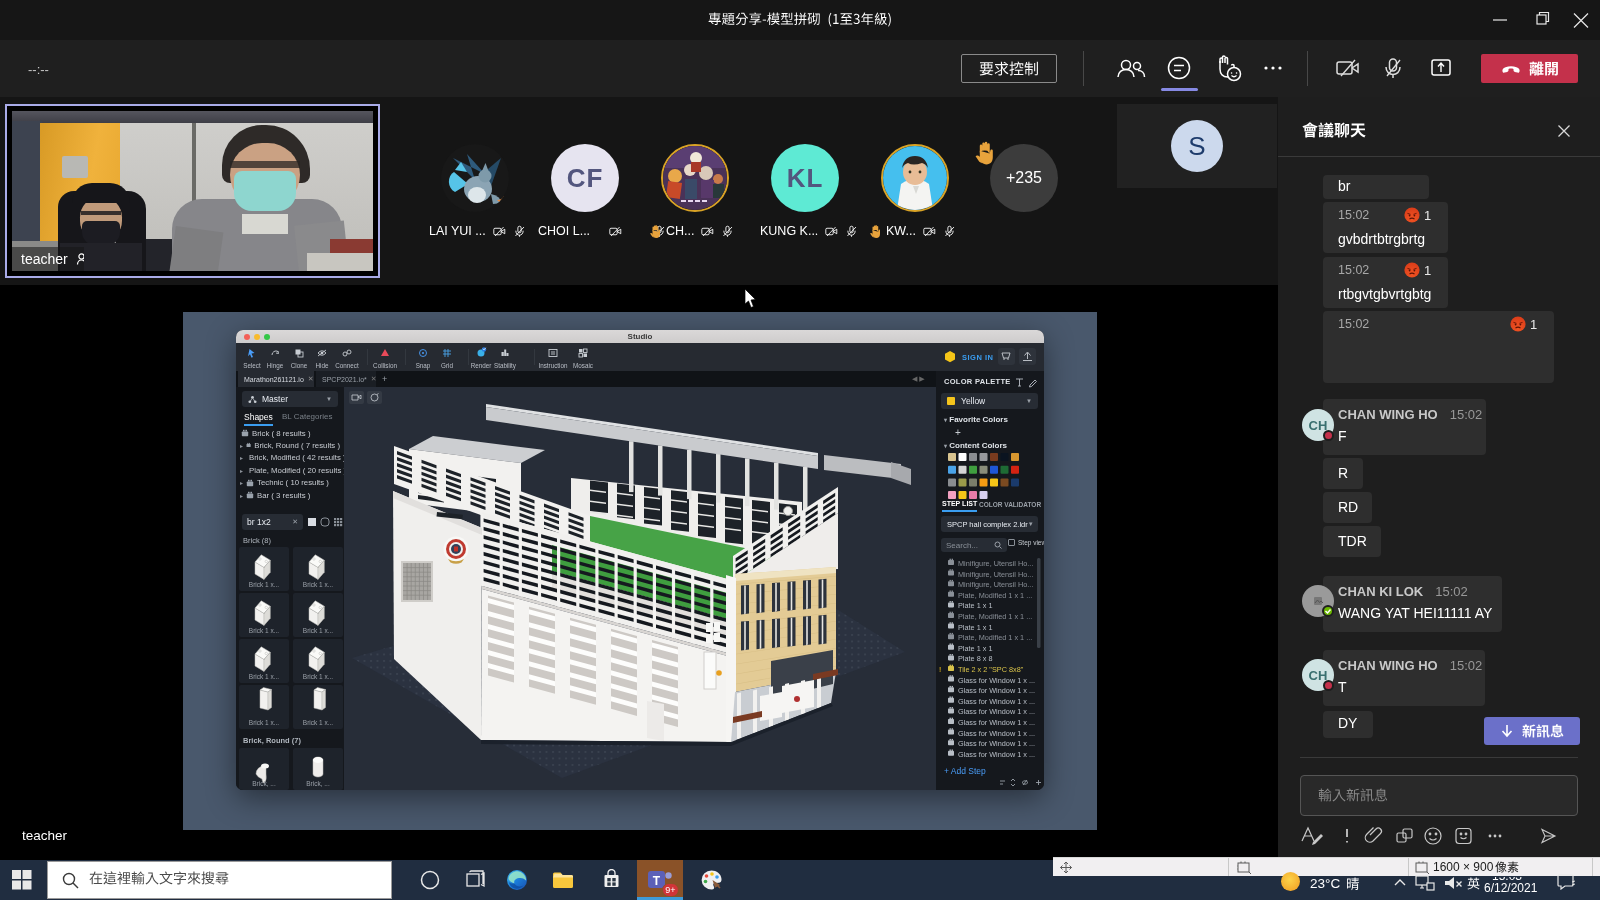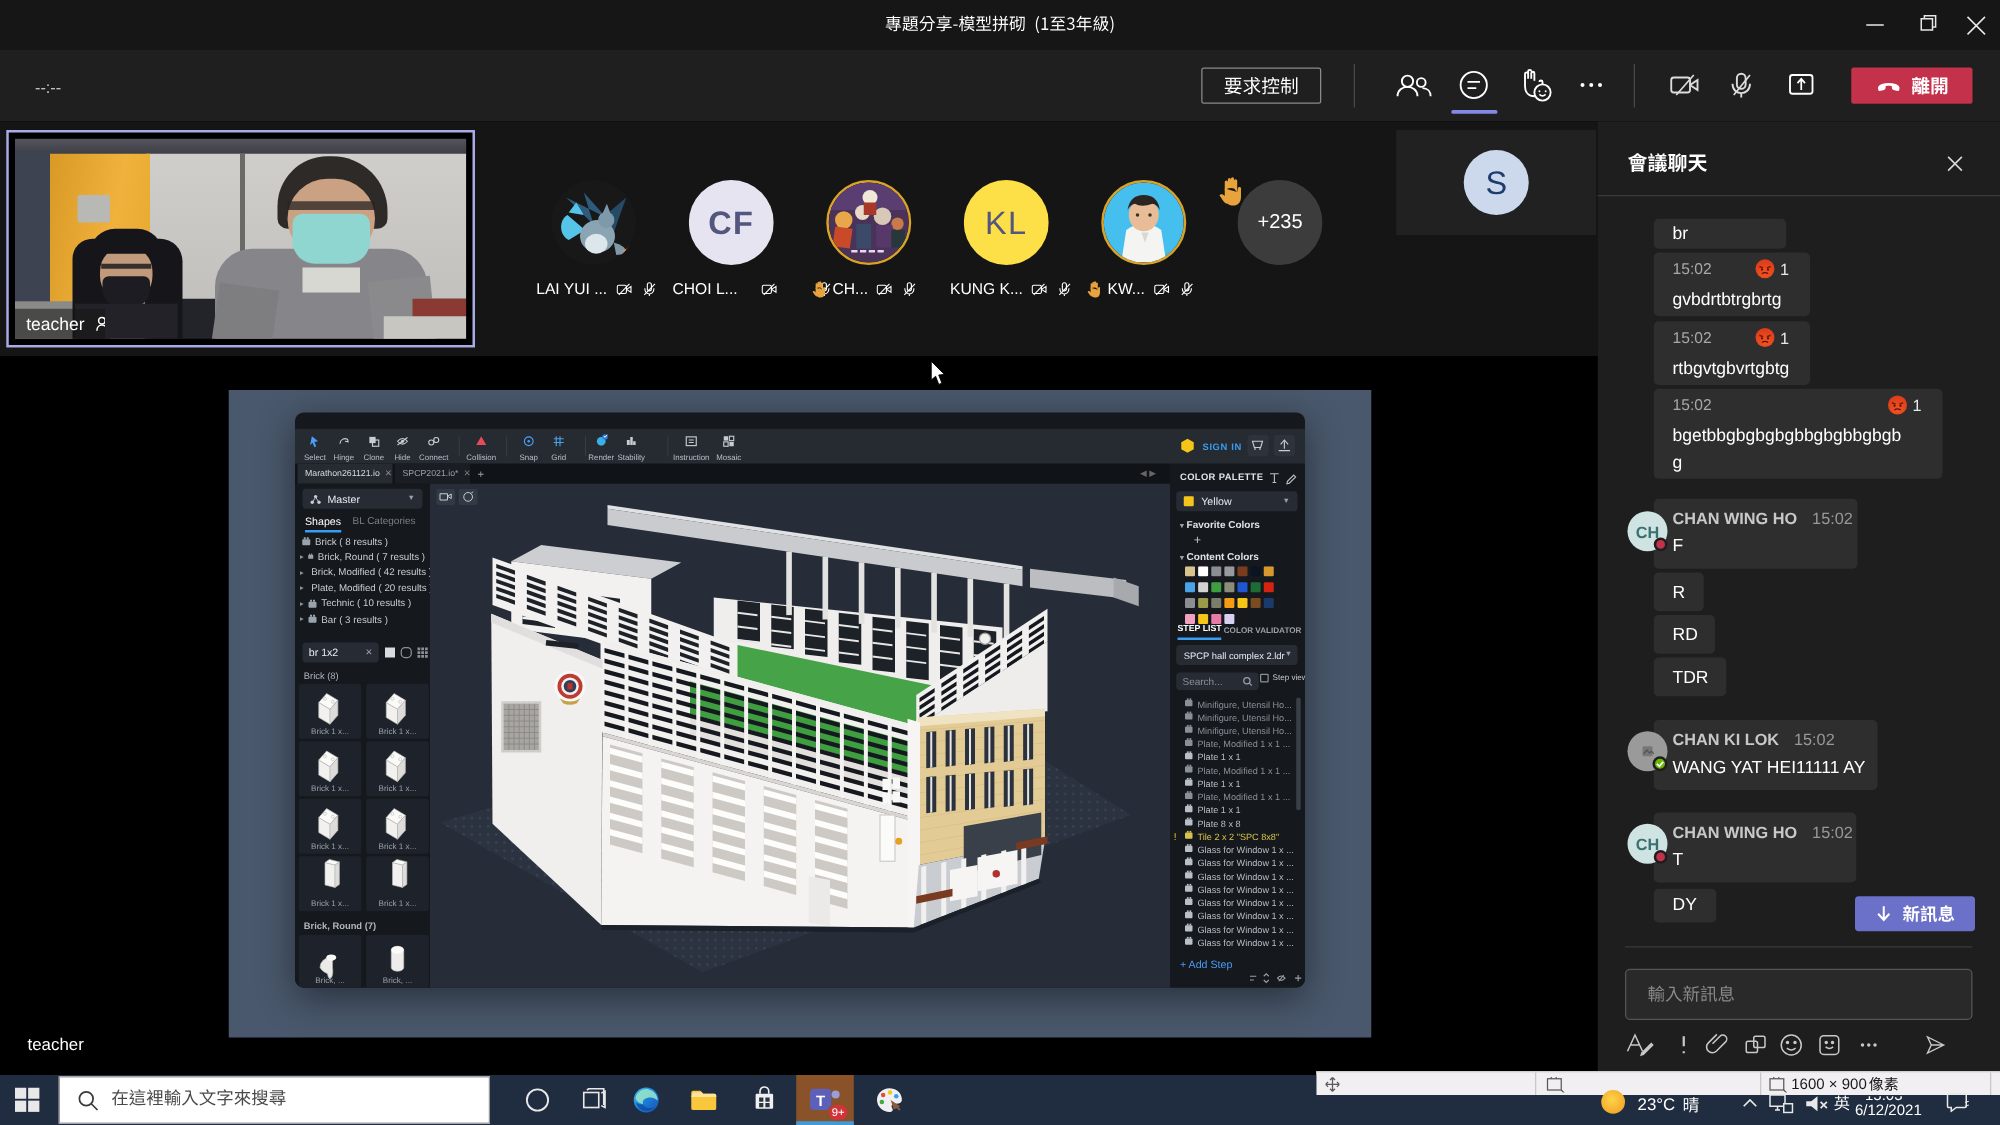--- a/index.html
+++ b/index.html
@@ -163,21 +163,21 @@
         <rect x="28" y="16" width="10" height="10" fill="#a83828"></rect>
 <g fill="#e8d8f0">
           <rect x="18" y="54" width="5" height="2"></rect>
           <rect x="25" y="54" width="5" height="2"></rect>
           <rect x="32" y="54" width="5" height="2"></rect>
           <rect x="39" y="54" width="5" height="2"></rect>
         </g>
 </svg>
     </div>
 <div class="abs" style="left:771px;top:144px;width:68px;height:68px;border-radius:50%;overflow:hidden">
-      <div class="abs f" style="inset:0;background:#fde047;justify-content:center;color:#53567e;font-size:26px;font-weight:normal;letter-spacing:1px">KL</div>
+      <div class="abs f" style="inset:0;background:#5eead4;justify-content:center;color:#53567e;font-size:26px;font-weight:bold;letter-spacing:1px">KL</div>
     </div>
 <div class="abs" style="left:881px;top:144px;width:68px;height:68px;border-radius:50%;border:2.5px solid #d9a326;overflow:hidden">
       <div class="abs" style="inset:0;background:#45bfee"></div>
 <svg class="abs" width="64" height="64" viewBox="0 0 64 64">
 <path d="M18 38 q14 -10 28 0 l4 26 h-36 Z" fill="#f4f4f2"></path>
 <path d="M30 40 h6 l-3 8 Z" fill="#d8d8d4"></path>
 <ellipse cx="32" cy="26" rx="12" ry="13" fill="#e8bc96"></ellipse>
 <path d="M19 22 q2 -12 13 -12 q11 0 13 12 q-2 -4 -6 -5 q-9 3 -14 0 q-4 1 -6 5Z" fill="#2a2522"></path>
 <circle cx="27" cy="26" r="1.4" fill="#332"></circle>
         <circle cx="37" cy="26" r="1.4" fill="#332"></circle>
@@ -343,21 +343,20 @@
             <stop offset="1" stop-color="#d83a18"></stop>
           </radialGradient>
         </defs>
 <circle cx="8" cy="8" r="7.6" fill="url(#ag1875)"></circle>
 <path d="M3.5 6.2 l3 1.2 M12.5 6.2 l-3 1.2" stroke="#7a1a08" stroke-width="1.1"></path>
 <circle cx="5.6" cy="8.6" r="0.9" fill="#5a1205"></circle>
         <circle cx="10.4" cy="8.6" r="0.9" fill="#5a1205"></circle>
 <path d="M5.5 12 q2.5-1.8 5 0" stroke="#5a1205" stroke-width="1.1" fill="none"></path>
       </svg>
       <div class="abs" style="left:207px;top:6px;color:#e8e8e8;font-size:13px">1</div>
-<div class="abs" style="left:15px;top:27px;width:188px;color:#fff;font-size:14px;line-height:21px;word-break:break-all">bgetbbgbgbgbgbbgbgbbgbgbg</div>
     </div>
 <div class="abs" style="left:1323px;top:399px;width:163px;height:56px;background:#2e2e2e;border-radius:4px;overflow:hidden">
       <div class="abs" style="left:15px;top:8px;color:#c8c8c8;font-size:13px;font-weight:bold">CHAN WING HO<span style="color:#989898;font-weight:normal;margin-left:12px">15:02</span></div>
 <div class="abs" style="left:15px;top:29px;color:#fff;font-size:14px">F</div>
     </div>
 <div class="abs" style="left:1302px;top:409px;width:32px;height:32px">
 <div class="abs f" style="inset:0;border-radius:50%;background:#cfe3e3;justify-content:center;color:#3a7070;font-size:13px;font-weight:bold">CH</div>
       <div class="abs" style="left:21px;top:21px;width:11px;height:11px;border-radius:50%;background:#c4314b;border:2px solid #1e1e1e"></div>
     </div>
 <div class="abs" style="left:1323px;top:458px;width:40px;height:31px;background:#2e2e2e;border-radius:4px;overflow:hidden">
@@ -436,20 +435,26 @@
       <circle cx="200" cy="11" r="1.4" fill="#c8c8c8" stroke="none"></circle>
 <path d="M255 11 L242 4.5 L245 11 L242 17.5 Z M245 11 h9" stroke-width="1.1"></path>
 </svg>
 <div class="abs" style="left:0;top:285px;width:1278px;height:575px;background:#000"></div>
 <div class="abs" style="left:183px;top:312px;width:914px;height:518px;background:#49586c"></div>
 <svg class="abs" style="left:744px;top:289px" width="16" height="20" viewBox="0 0 16 20">
       <path d="M1 0 L1 15 L4.5 12 L7 18.5 L9.5 17.5 L7 11 L11.5 10.5 Z" fill="#fff" stroke="#000" stroke-width="0.7"></path>
     </svg>
 <div class="abs" style="left:22px;top:828px;color:#fff;font-size:13.5px">teacher</div>
 <div class="abs" style="left:236px;top:330px;width:808px;height:460px;background:#15181d;border-radius:7px;box-shadow:0 8px 30px rgba(0,0,0,.45);overflow:hidden">
+<div class="abs" style="left:0;top:0;width:808px;height:13px;background:linear-gradient(#dad8d8,#cecccc)">
+<div class="abs" style="left:8px;top:3.5px;width:6px;height:6px;border-radius:50%;background:#f35f57"></div>
+<div class="abs" style="left:18px;top:3.5px;width:6px;height:6px;border-radius:50%;background:#f8bb2d"></div>
+<div class="abs" style="left:28px;top:3.5px;width:6px;height:6px;border-radius:50%;background:#34c748"></div>
+<div class="abs" style="left:404px;top:2px;transform:translateX(-50%);font-size:8px;color:#3a3a3a;font-weight:bold">Studio</div>
+      </div>
 <div class="abs" style="left:0;top:13px;width:808px;height:28px;background:#262a31"></div>
 <svg class="abs" style="left:0;top:13px" width="400" height="28">
         <g transform="translate(16,10)" stroke-width="0.9">
           <path d="M-2.5 -4 l5 4 -3 0.5 1.5 3.5 -1.5 0.7 -1.5-3.5 -2 2z" fill="#4a9df8"></path>
         </g>
         <text x="16" y="25" font-size="6.3" fill="#b9bec6" text-anchor="middle" font-family="Liberation Sans">Select</text>
         <g transform="translate(39,10)" stroke-width="0.9">
           <path d="M-3 2 a4 4 0 0 1 6-3.5 M3 -2 l0.5 2.5 -2.5-0.5" stroke="#c8cdd3" fill="none"></path>
         </g>
         <text x="39" y="25" font-size="6.3" fill="#b9bec6" text-anchor="middle" font-family="Liberation Sans">Hinge</text>

